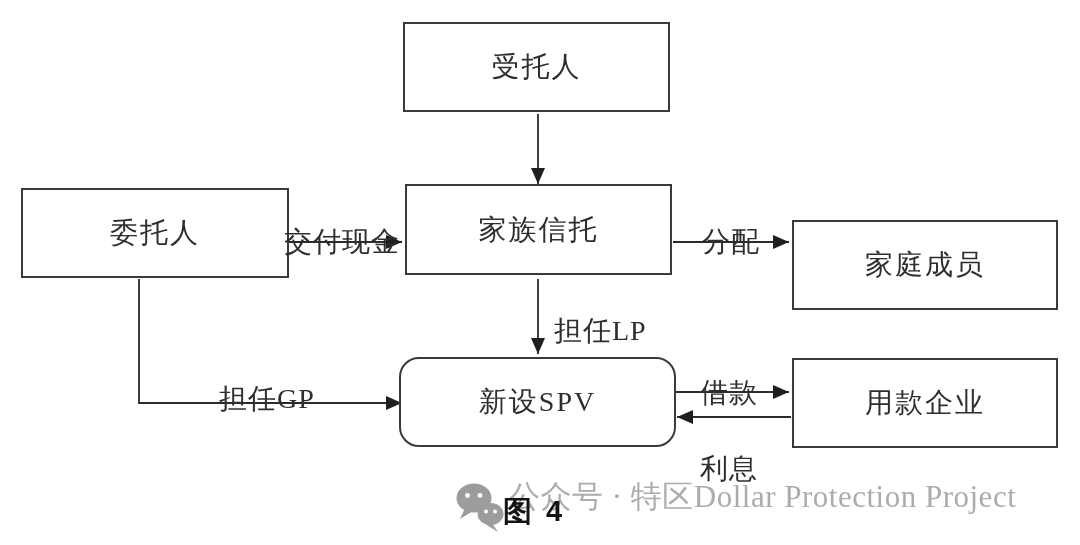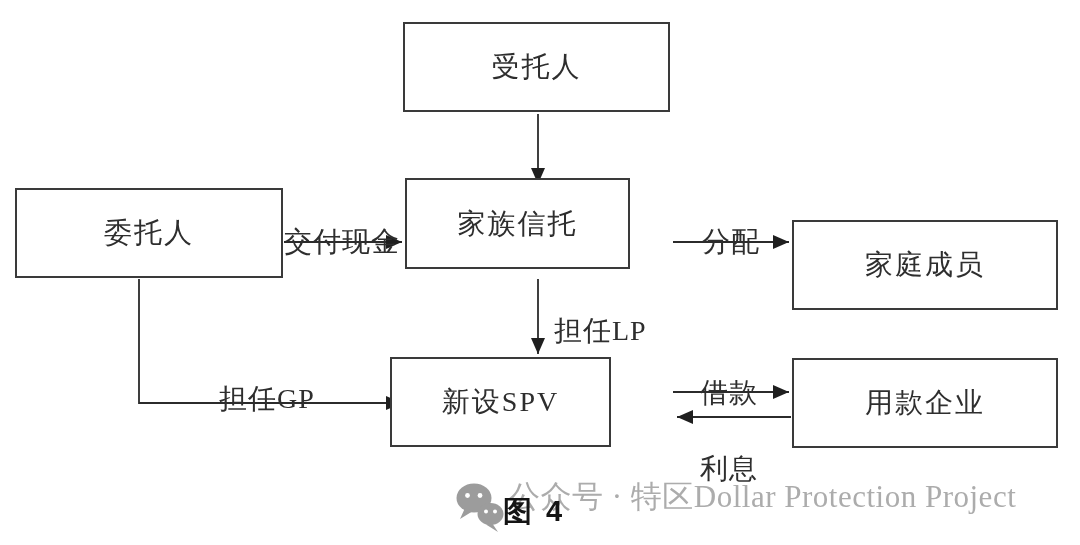--- a/index.html
+++ b/index.html
@@ -23,24 +23,24 @@
     background: #ffffff;
     display: flex;
     align-items: center;
     justify-content: center;
     font-size: 28px;
     color: #2e2e2e;
     letter-spacing: 2px;
     z-index: 2;
   }
   #node-trustee        { left: 403px; top: 22px;  width: 267px; height: 90px; }
-  #node-settlor        { left: 15px;  top: 188px; width: 268px; height: 90px; }
-  #node-family-trust   { left: 405px; top: 178px; width: 225px; height: 91px; font-family: Liberation Serif, serif; }
+  #node-settlor        { left: 21px;  top: 188px; width: 268px; height: 90px; }
+  #node-family-trust   { left: 405px; top: 184px; width: 267px; height: 91px; font-family: Liberation Serif, serif; }
   #node-family-members { left: 792px; top: 188px; width: 266px; height: 90px; margin-top: 32px; }
-  #node-spv            { left: 390px; top: 357px; width: 221px; height: 90px; }
+  #node-spv            { left: 399px; top: 357px; width: 277px; height: 90px; border-radius: 20px; }
   #node-enterprise     { left: 792px; top: 358px; width: 266px; height: 90px; }
 
   #connectors {
     position: absolute;
     left: 0; top: 0;
     width: 1080px;
     height: 545px;
     z-index: 1;
   }
   .edge-label {

